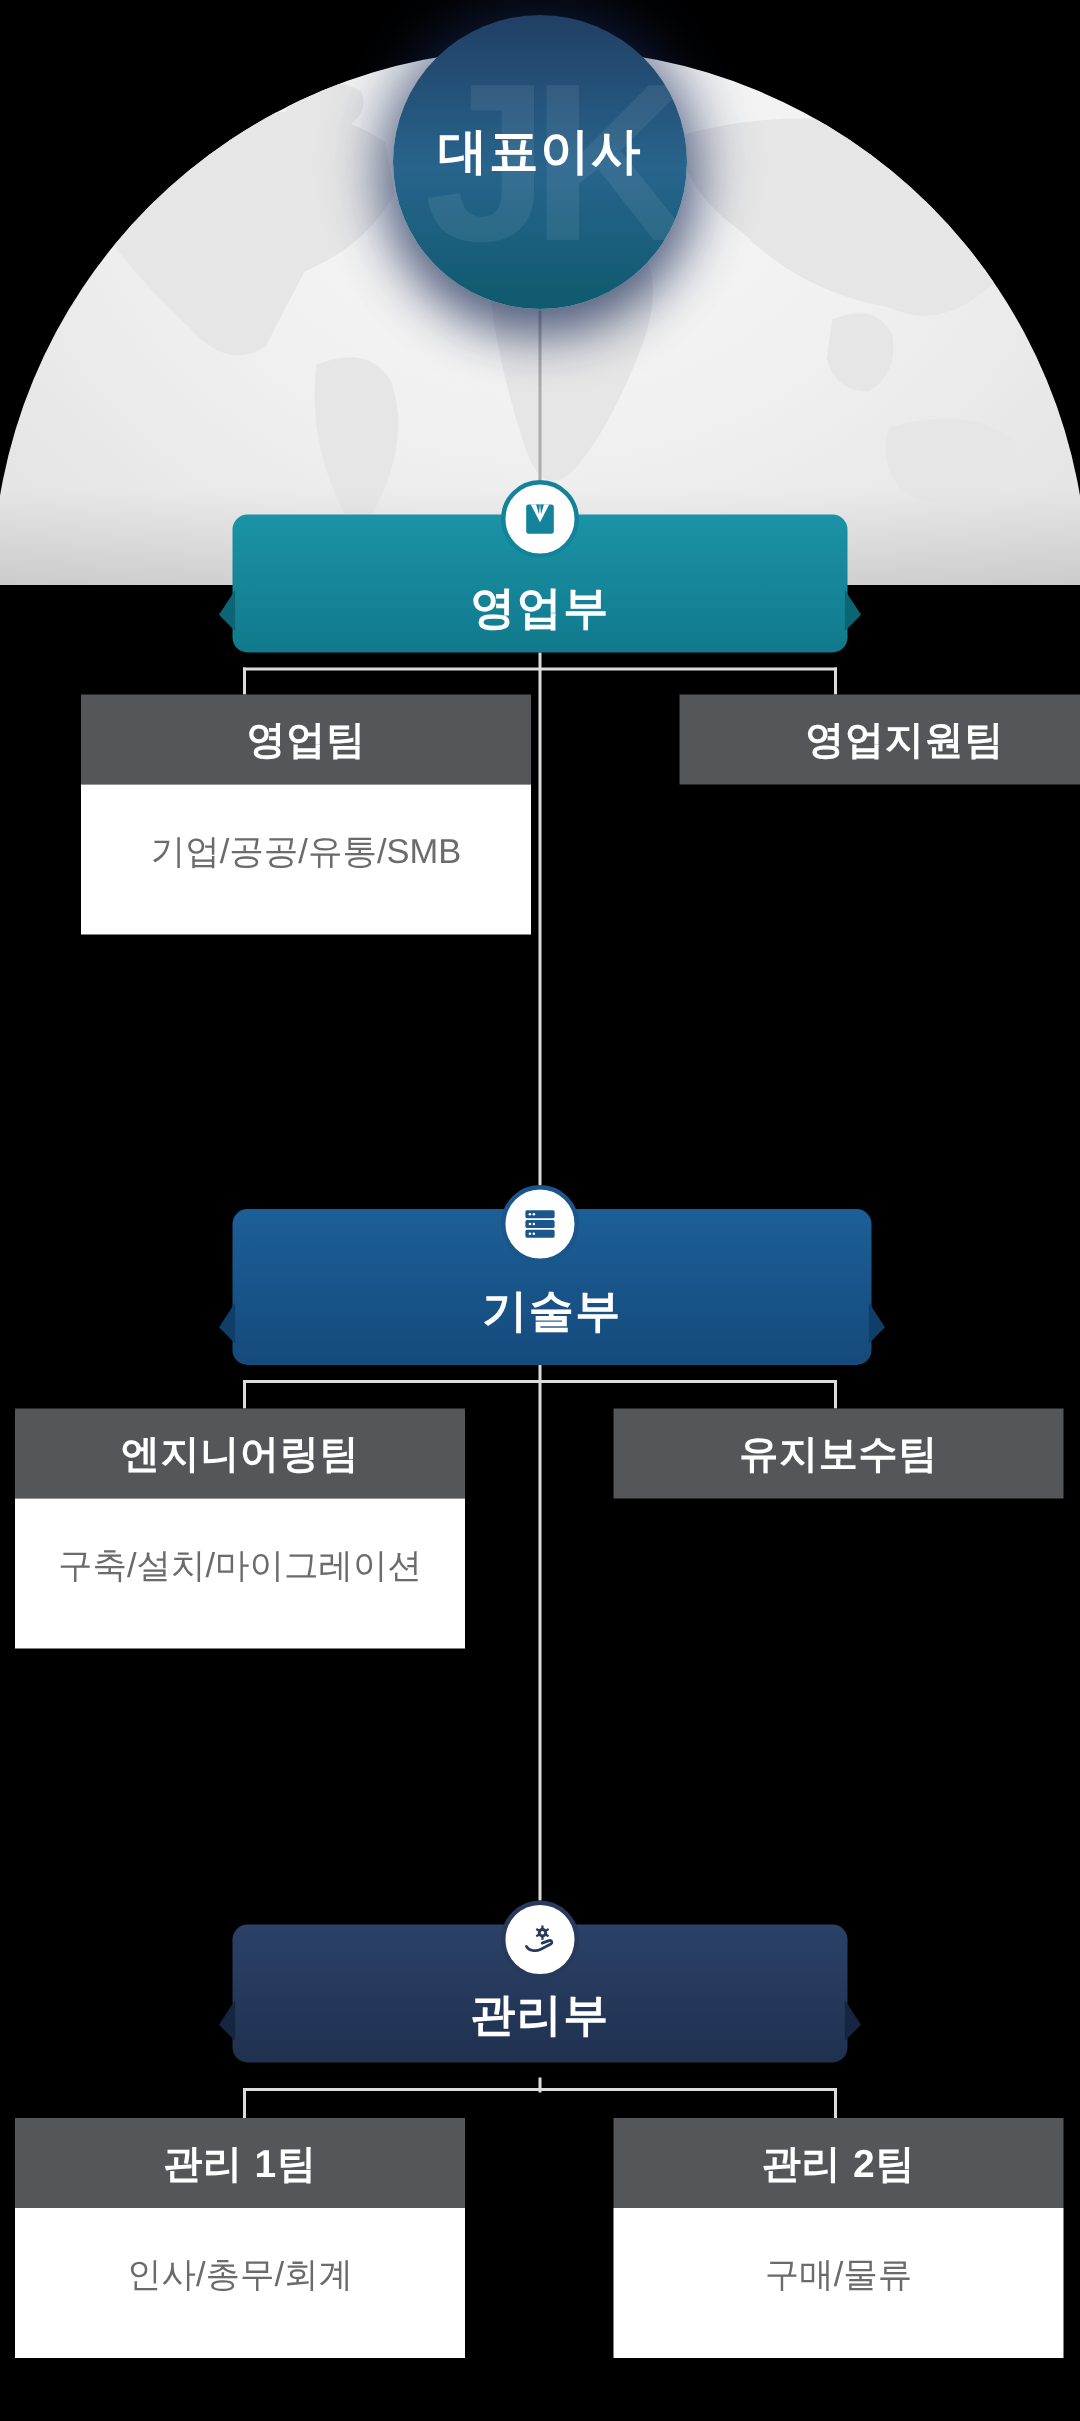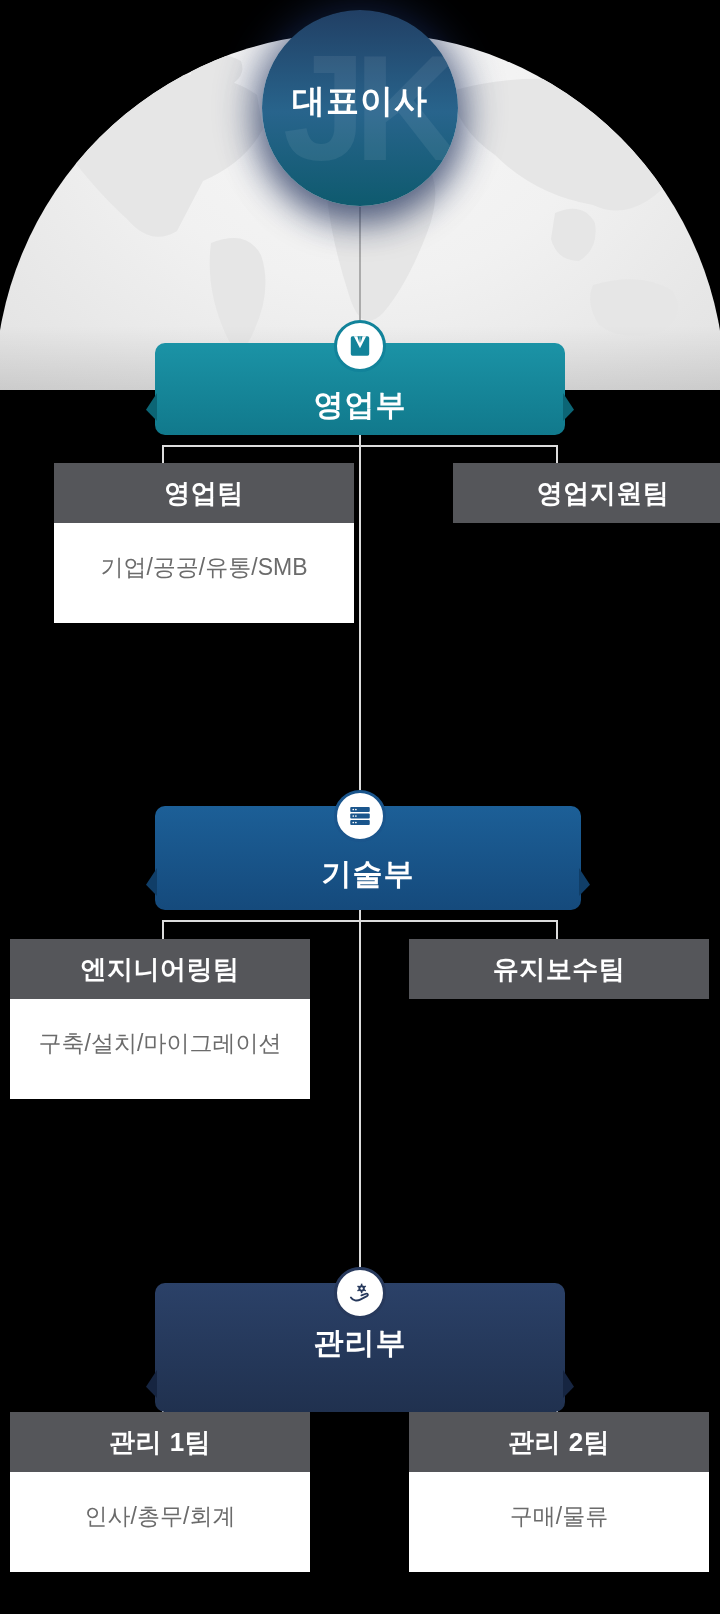--- a/index.html
+++ b/index.html
@@ -39,21 +39,21 @@
 
   
   .banner{position:absolute;left:155px;width:410px;border-radius:10px;z-index:4;}
   .banner::before,.banner::after{content:"";position:absolute;bottom:14px;width:11px;height:28px;}
   .banner::before{left:-9px;clip-path:polygon(100% 0,100% 100%,0 60%);}
   .banner::after{right:-9px;clip-path:polygon(0 0,0 100%,100% 60%);}
   .sec-sales .banner{top:343px;height:92px;background:linear-gradient(180deg,#1b93a6,#11798c);}
   .sec-sales .banner::before,.sec-sales .banner::after{background:#0c6575;}
   .sec-tech .banner{top:806px;height:104px;background:linear-gradient(180deg,#1c5f97,#154a7c);padding-left:16px;}
   .sec-tech .banner::before,.sec-tech .banner::after{background:#103e68;}
-  .sec-admin .banner{top:1283px;height:129px;background:linear-gradient(180deg,#2b4168,#20314f);}
+  .sec-admin .banner{top:1283px;height:92px;background:linear-gradient(180deg,#2b4168,#20314f);}
   .sec-admin .banner::before,.sec-admin .banner::after{background:#162541;}
   .banner-label{position:absolute;left:0;right:0;top:42px;text-align:center;
         color:#fff;font-size:30px;font-weight:bold;letter-spacing:1px;}
   .sec-tech .banner-label{top:48px;}
   .sec-admin .banner-label{top:40px;}
 
   
   .icon-circle{position:absolute;left:334px;width:46px;height:46px;border-radius:50%;background:#fff;
         display:flex;align-items:center;justify-content:center;z-index:5;}
   .sec-sales .icon-circle{top:320px;border:3px solid #12839a;}

